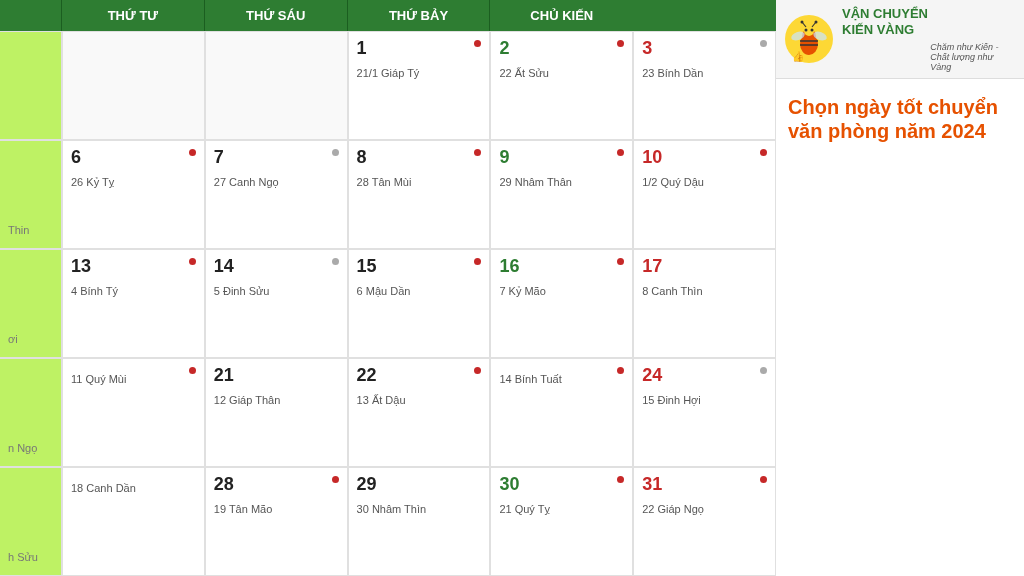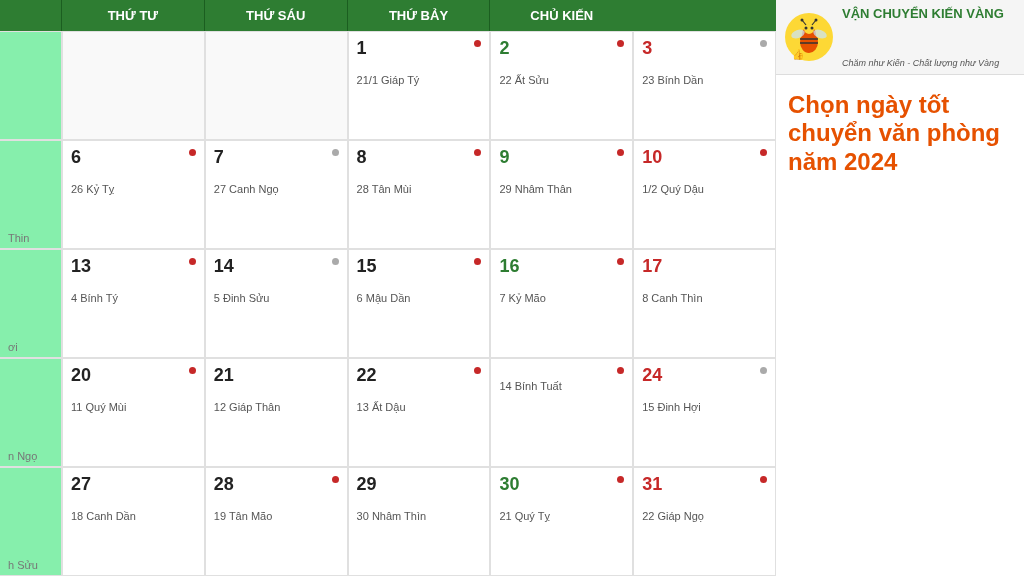--- a/index.html
+++ b/index.html
@@ -54,21 +54,21 @@
       font-size: 18px;
       font-weight: bold;
       color: #222;
       display: block;
     }
     .cal-cell .day-num.green { color: #2e7d32; }
     .cal-cell .day-num.red { color: #c62828; }
     .cal-cell .lunar {
       font-size: 11px;
       color: #555;
-      margin-top: 15px;
+      margin-top: 8px;
       display: block;
     }
     .cal-cell .dot {
       position: absolute;
       top: 8px;
       right: 8px;
       width: 7px;
       height: 7px;
       background: #c62828;
       border-radius: 50%;
@@ -98,51 +98,51 @@
       border-bottom: 1px solid #ddd;
       gap: 8px;
     }
     .logo-icon {
       width: 50px;
       height: 50px;
       flex-shrink: 0;
     }
     .logo-text {
       display: flex;
-      flex-direction: column;
+      flex-direction: row;
       justify-content: space-between;
     }
     .logo-title {
       font-size: 13px;
       font-weight: bold;
       color: #2e7d32;
       text-transform: uppercase;
       line-height: 1.2;
     }
     .logo-subtitle {
       font-size: 9px;
       color: #555;
       font-style: italic;
       margin-top: 36px;
     }
     .promo-text {
       padding: 16px 12px;
-      font-size: 24px;
+      font-size: 20px;
       font-weight: bold;
       color: #e65100;
       line-height: 1.2;
     }
     
     .cal-cell.partial-col {
-      background: #86efac;
+      background: #bef264;
       border-left: none;
       display: flex;
       flex-direction: column;
       justify-content: flex-end;
-      padding-bottom: 2px;
+      padding-bottom: 10px;
     }
   </style>
 </head>
 <body>
 
 <div class="calendar-section">
 
   <div class="header-row">
     <div class="header-cell partial"></div>
     <div class="header-cell">THỨ TƯ</div>
@@ -223,21 +223,20 @@
       </div>
       <div class="cal-cell">
         <span class="day-num red">17</span>
         <span class="lunar">8 Canh Thìn</span>
       </div>
       <div class="cal-cell partial-col">
         <span class="partial-label">n Ngọ</span>
       </div>
       <div class="cal-cell">
         <span class="dot"></span>
-        <span class="day-num">20</span>
         <span class="lunar">11 Quý Mùi</span>
       </div>
       <div class="cal-cell">
         <span class="day-num">21</span>
         <span class="lunar">12 Giáp Thân</span>
       </div>
       <div class="cal-cell">
         <span class="dot"></span>
         <span class="day-num">22</span>
         <span class="lunar">13 Ất Dậu</span>
@@ -248,21 +247,20 @@
       </div>
       <div class="cal-cell">
         <span class="dot gray"></span>
         <span class="day-num red">24</span>
         <span class="lunar">15 Đinh Hợi</span>
       </div>
       <div class="cal-cell partial-col">
         <span class="partial-label">h Sửu</span>
       </div>
       <div class="cal-cell">
-        <span class="day-num">27</span>
         <span class="lunar">18 Canh Dần</span>
       </div>
       <div class="cal-cell">
         <span class="dot"></span>
         <span class="day-num">28</span>
         <span class="lunar">19 Tân Mão</span>
       </div>
       <div class="cal-cell">
         <span class="day-num">29</span>
         <span class="lunar">30 Nhâm Thìn</span>

